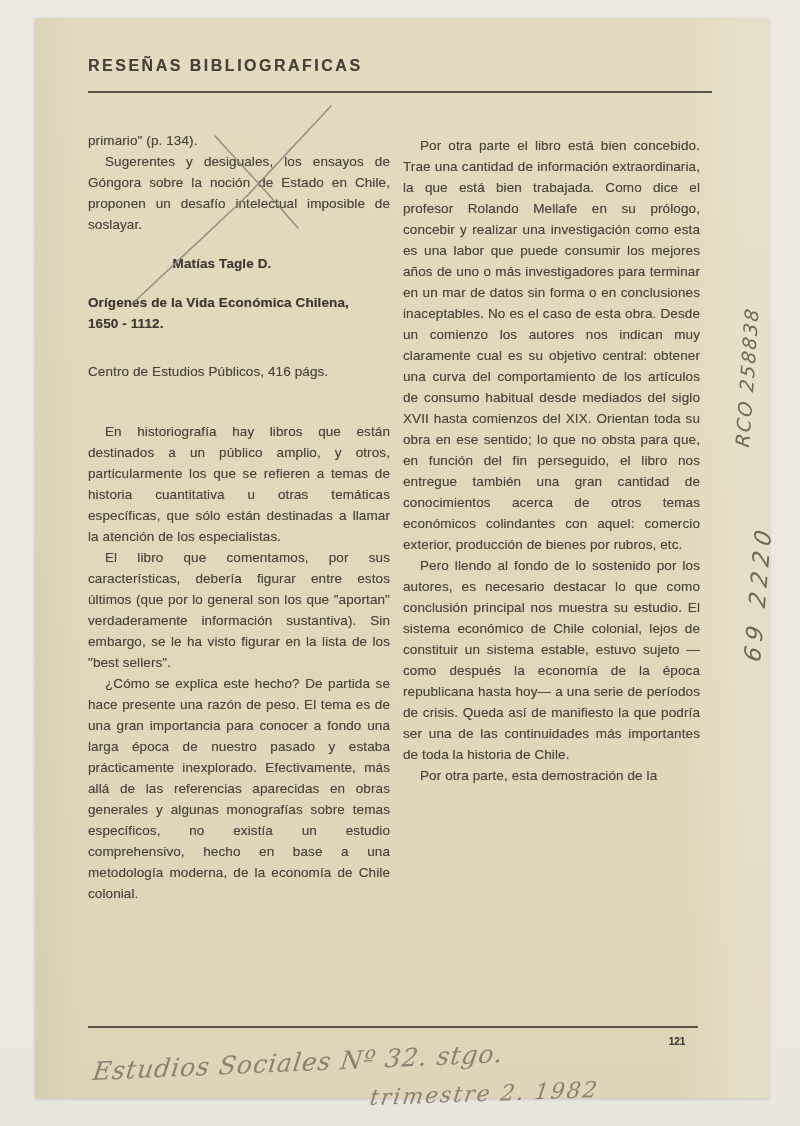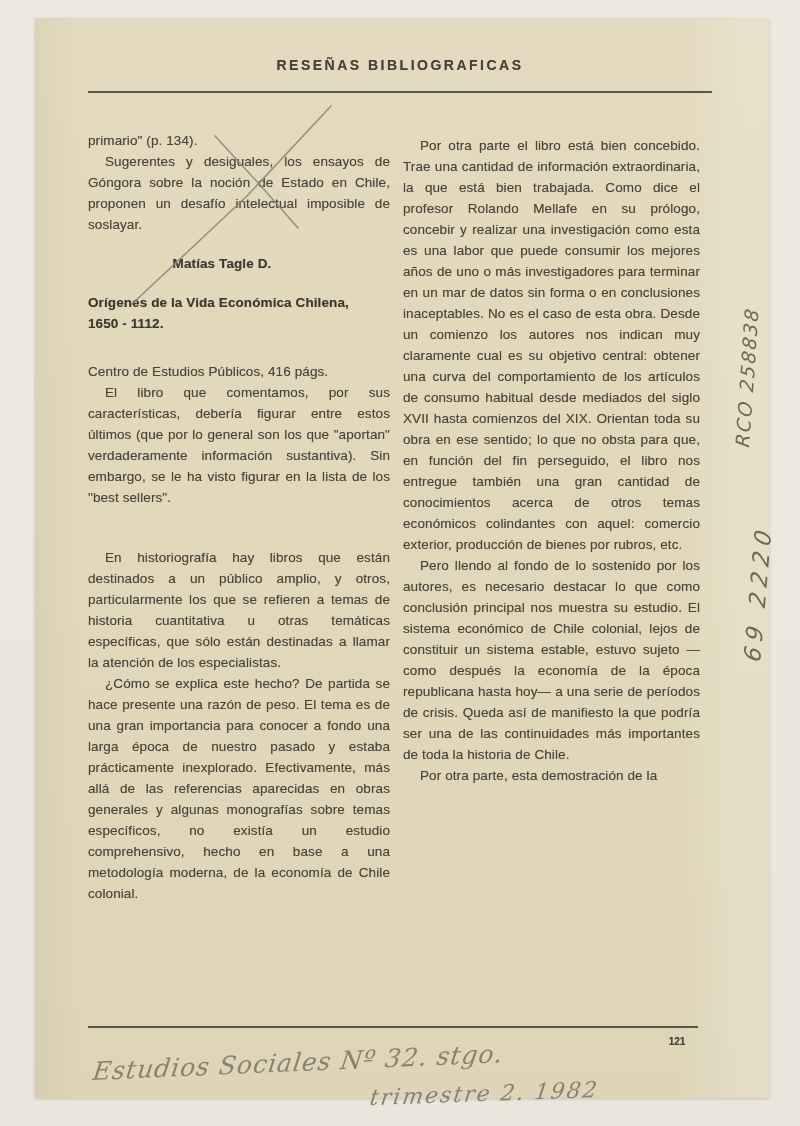--- a/index.html
+++ b/index.html
@@ -15,22 +15,22 @@
     position: absolute; left: 35px; top: 18px;
     width: 734px; height: 1080px;
     background:
       linear-gradient(90deg, rgba(0,0,0,0.03) 0%, rgba(0,0,0,0) 6%, rgba(0,0,0,0) 88%, rgba(255,255,255,0.18) 96%),
       linear-gradient(180deg, #e3dabf 0%, #e1d8bb 55%, #ded5b8 100%);
     box-shadow: 0 1px 3px rgba(90,80,60,0.25);
   }
 
   .page-header {
     position: absolute; left: 53px; top: 39px; width: 624px;
-    text-align: center;
-    font-size: 14px; font-weight: bold; letter-spacing: 2.5px;
+    text-align: left;
+    font-size: 16px; font-weight: bold; letter-spacing: 2.5px;
     color: #474139;
     text-shadow: 0 0 0.6px rgba(71,65,57,0.55);
   }
   .rule {
     position: absolute; height: 2px; background: #423d35; opacity: 0.85;
   }
   .rule-top  { left: 53px; top: 73px;  width: 624px; }
   .rule-bottom { left: 53px; top: 1008px; width: 610px; }
 
   .col {
@@ -122,22 +122,22 @@
 
     <div class="page-header">RESEÑAS BIBLIOGRAFICAS</div>
     <div class="rule rule-top"></div>
 
     <div class="col col-left">
       <p>primario" (p. 134).</p>
       <p class="indent">Sugerentes y desiguales, los ensayos de Góngora sobre la noción de Estado en Chile, proponen un desafío intelectual imposible de soslayar.</p>
       <p class="signature">Matías Tagle D.</p>
       <p class="book-title">Orígenes de la Vida Económica Chilena, 1650 - 1112.</p>
       <p class="publisher">Centro de Estudios Públicos, 416 págs.</p>
+      <p class="indent first-body">En historiografía hay libros que están destinados a un público amplio, y otros, particularmente los que se refieren a temas de historia cuantitativa u otras temáticas específicas, que sólo están destinadas a llamar la atención de los especialistas.</p>
       <p class="indent">El libro que comentamos, por sus características, debería figurar entre estos últimos (que por lo general son los que "aportan" verdaderamente información sustantiva). Sin embargo, se le ha visto figurar en la lista de los "best sellers".</p>
-      <p class="indent first-body">En historiografía hay libros que están destinados a un público amplio, y otros, particularmente los que se refieren a temas de historia cuantitativa u otras temáticas específicas, que sólo están destinadas a llamar la atención de los especialistas.</p>
       <p class="indent">¿Cómo se explica este hecho? De partida se hace presente una razón de peso. El tema es de una gran importancia para conocer a fondo una larga época de nuestro pasado y estaba prácticamente inexplorado. Efectivamente, más allá de las referencias aparecidas en obras generales y algunas monografías sobre temas específicos, no existía un estudio comprehensivo, hecho en base a una metodología moderna, de la economía de Chile colonial.</p>
     </div>
 
     <div class="col col-right">
       <p class="indent">Por otra parte el libro está bien concebido. Trae una cantidad de información extraordinaria, la que está bien trabajada. Como dice el profesor Rolando Mellafe en su prólogo, concebir y realizar una investigación como esta es una labor que puede consumir los mejores años de uno o más investigadores para terminar en un mar de datos sin forma o en conclusiones inaceptables. No es el caso de esta obra. Desde un comienzo los autores nos indican muy claramente cual es su objetivo central: obtener una curva del comportamiento de los artículos de consumo habitual desde mediados del siglo XVII hasta comienzos del XIX. Orientan toda su obra en ese sentido; lo que no obsta para que, en función del fin perseguido, el libro nos entregue también una gran cantidad de conocimientos acerca de otros temas económicos colindantes con aquel: comercio exterior, producción de bienes por rubros, etc.</p>
       <p class="indent">Pero llendo al fondo de lo sostenido por los autores, es necesario destacar lo que como conclusión principal nos muestra su estudio. El sistema económico de Chile colonial, lejos de constituir un sistema estable, estuvo sujeto —como después la economía de la época republicana hasta hoy— a una serie de períodos de crisis. Queda así de manifiesto la que podría ser una de las continuidades más importantes de toda la historia de Chile.</p>
       <p class="indent">Por otra parte, esta demostración de la</p>
     </div>
 
     <svg class="pencil-marks" viewBox="0 0 734 1080" xmlns="http://www.w3.org/2000/svg">

